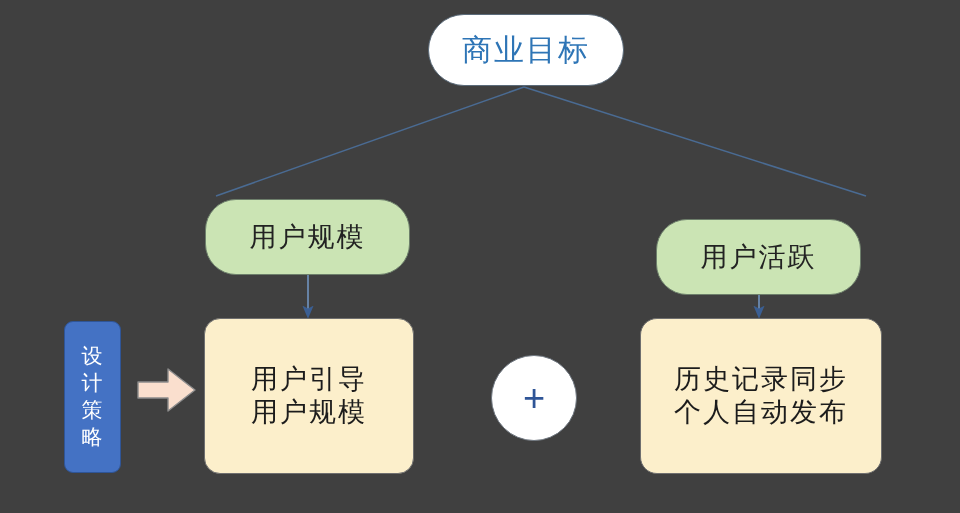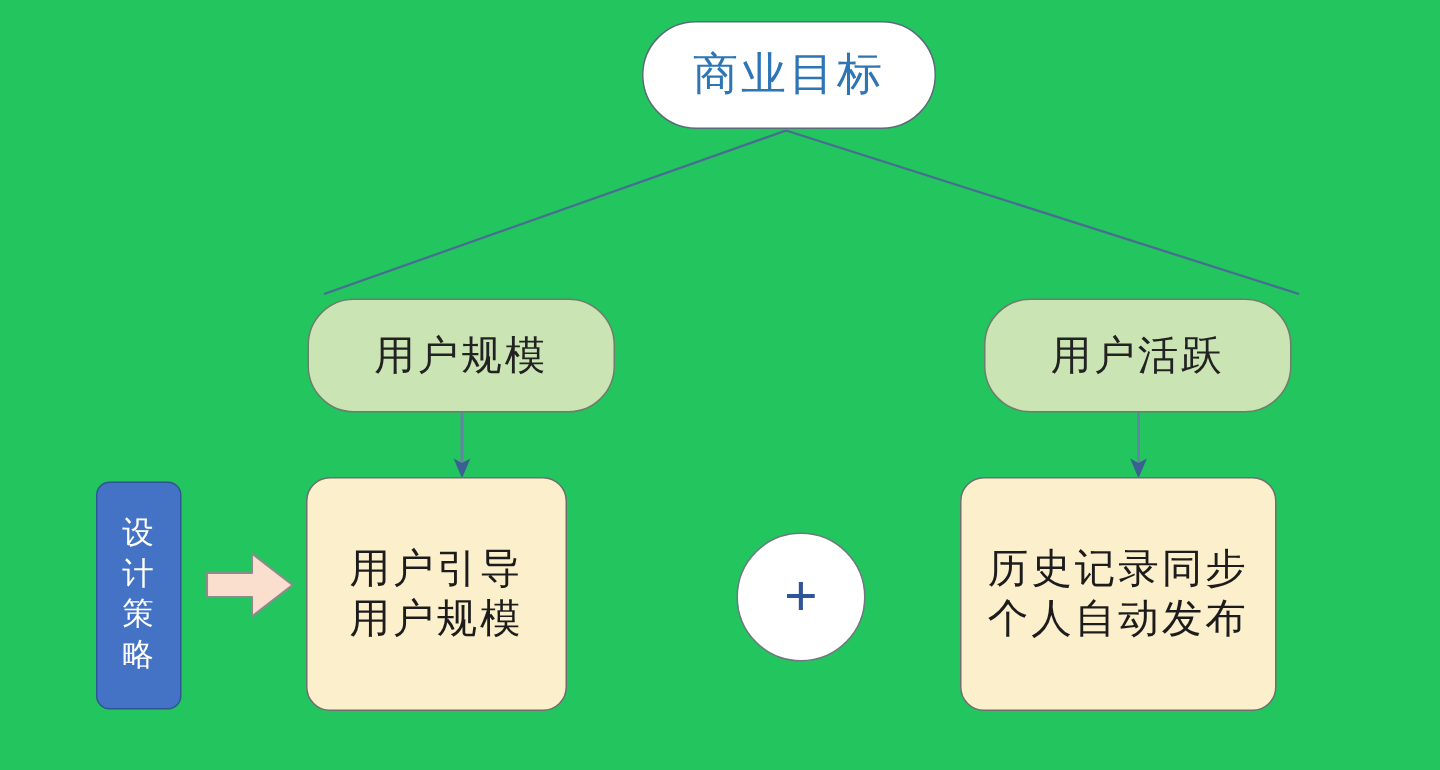--- a/index.html
+++ b/index.html
@@ -8,21 +8,21 @@
     padding: 0;
     background: #ffffff;
   }
   body {
     font-family: "Liberation Sans", "DejaVu Sans", sans-serif;
   }
   #canvas {
     position: relative;
     width: 960px;
     height: 513px;
-    background: #22c55e;
+    background: #404040;
     overflow: hidden;
   }
   #edges {
     position: absolute;
     left: 0;
     top: 0;
     width: 960px;
     height: 513px;
     pointer-events: none;
   }
@@ -57,35 +57,35 @@
     width: 205px;
     height: 76px;
     border: 1.5px solid #6d7f6b;
     border-radius: 31px;
     background: #cbe4b4;
     color: #222222;
     font-size: 27px;
     letter-spacing: 2px;
   }
   .node-metric.left  { left: 205px; }
-  .node-metric.right { left: 656px; }
+  .node-metric.right { left: 656px; margin-top: 20px; }
 
   
   .node-feature {
     top: 318px;
     border: 1.6px solid #6f6f6f;
     border-radius: 16px;
     background: #fcefcb;
     color: #1c1c1c;
     font-size: 27px;
     letter-spacing: 2px;
     height: 156px;
   }
-  .node-feature.left  { left: 204px; width: 174px; }
-  .node-feature.right { left: 640px; width: 211px; }
+  .node-feature.left  { left: 204px; width: 210px; }
+  .node-feature.right { left: 640px; width: 242px; border-radius: 17px; }
   .node-feature .lines { width: 100%; }
   .node-feature .lines > div { white-space: nowrap; }
 
   
   .node-strategy {
     left: 64px;
     top: 321px;
     width: 57px;
     height: 152px;
     border: 1.5px solid #2f5597;

